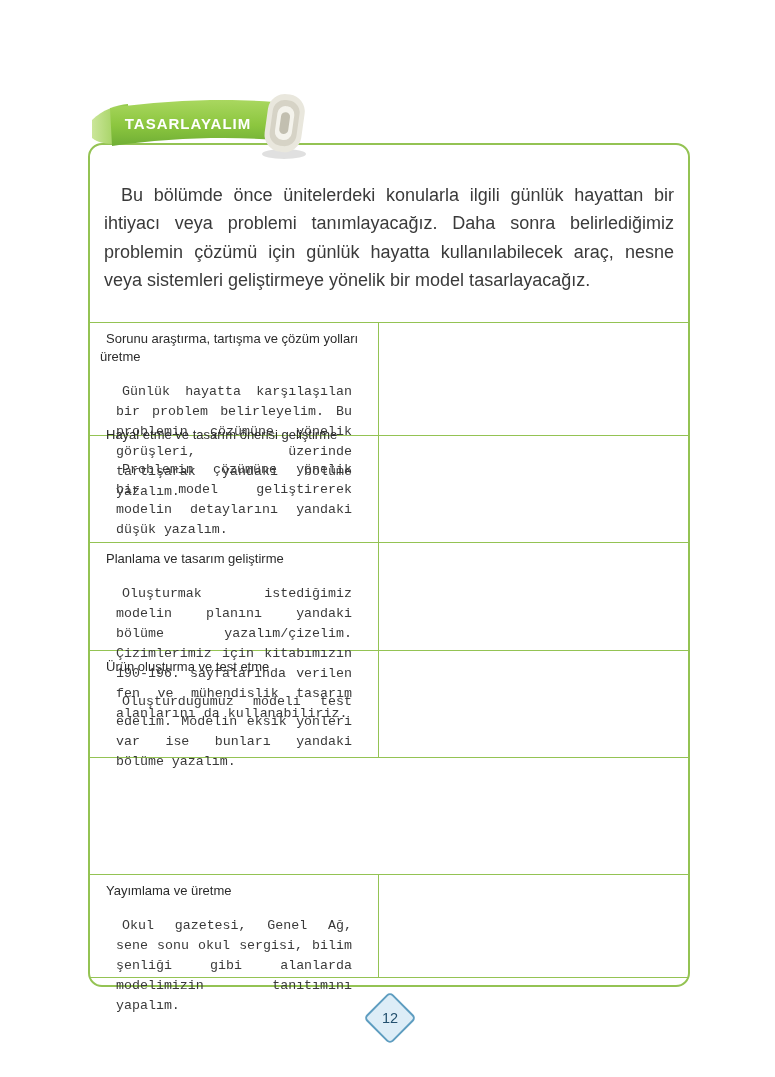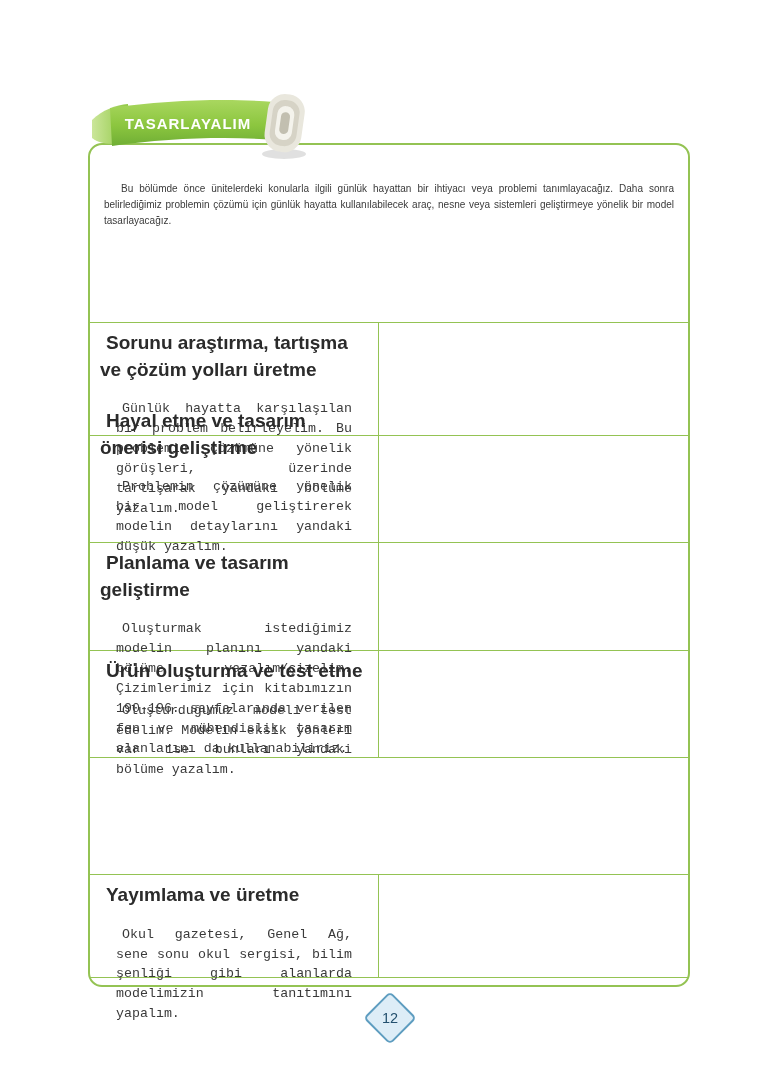--- a/index.html
+++ b/index.html
@@ -15,21 +15,21 @@
   
   .ribbon-wrap{position:absolute;left:88px;top:88px;width:240px;height:76px;z-index:5;}
   .ribbon-wrap svg{display:block;}
   .ribbon-title{
     font-family:"Liberation Sans", sans-serif;font-weight:bold;
     letter-spacing:1px;
   }
   
   .intro{
     position:absolute;left:14px;right:14px;top:36px;
-    font-size:10px;line-height:1.58;text-align:justify;color:#3a3a3a;
+    font-size:18px;line-height:1.58;text-align:justify;color:#3a3a3a;
   }
   .intro p{margin:0;text-indent:17px;}
   
   .guide-table{
     position:absolute;left:0;right:0;top:177px;height:655px;
     border-top:1.5px solid #94c353;
     display:flex;flex-direction:column;
   }
   .row{display:flex;border-bottom:1.5px solid #94c353;box-sizing:border-box;}
   .row:nth-child(1){height:113px;}
@@ -37,22 +37,22 @@
   .row:nth-child(3){height:108px;}
   .row:nth-child(4){height:107px;}
   .row:nth-child(5){height:117px;}
   .row:nth-child(6){height:103px;}
   .cell-left{
     width:289px;box-sizing:border-box;border-right:1.5px solid #94c353;
     padding:7px 10px 4px 10px;font-size:13.3px;line-height:1.5;color:#3a3a3a;
   }
   .cell-right{flex:1;}
   .row-heading{
-    font-weight:bold;color:#2b2b2b;text-indent:6px;margin:0 0 2px 0;
-    font-size:19px;line-height:1.4;
+    font-weight:normal;color:#2b2b2b;text-indent:6px;margin:0 0 2px 0;
+    font-size:13px;line-height:1.4;
   }
   .row-body{margin:16px;text-align:justify;text-indent:6px;font-family:Liberation Mono, monospace;}
   
   .page-badge{
     position:absolute;left:371px;top:999px;width:34px;height:34px;
     background:#ddedf7;border:2px solid #5e9dc0;border-radius:5px;
     transform:rotate(45deg);display:flex;align-items:center;justify-content:center;
   }
   .page-badge span{
     transform:rotate(-45deg);font-size:14.5px;color:#23506e;font-weight:normal;

